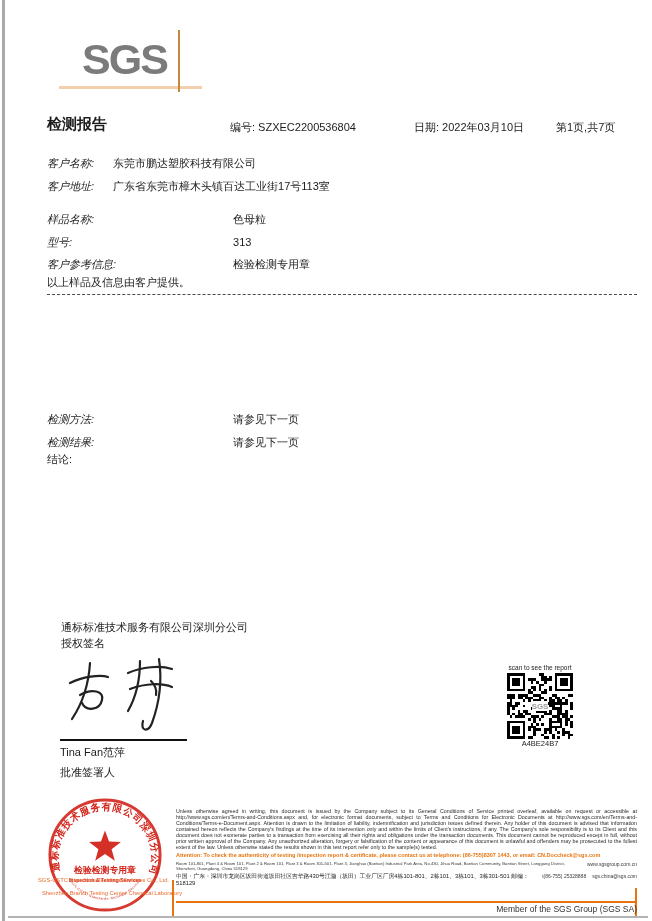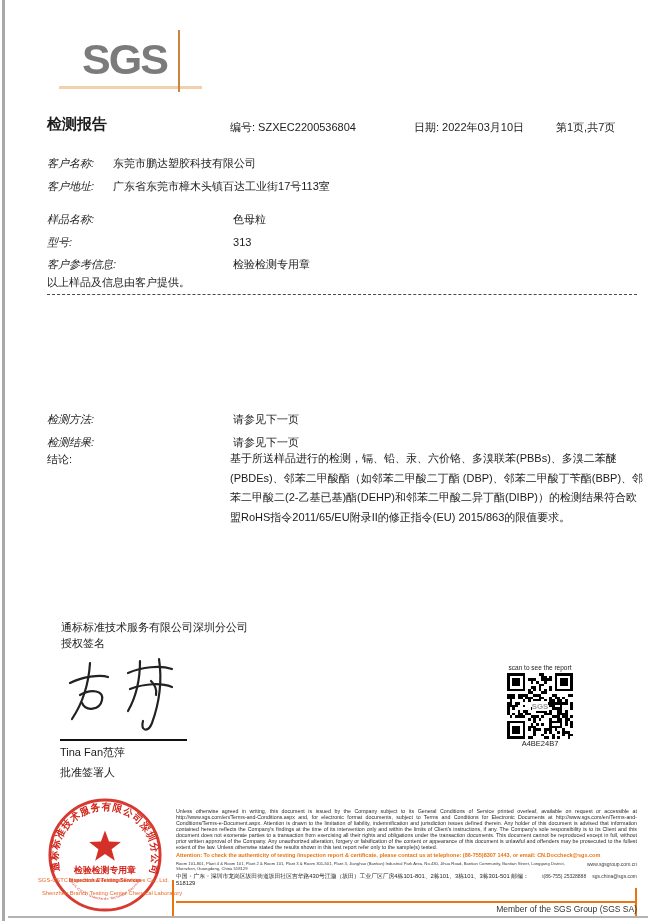--- a/index.html
+++ b/index.html
@@ -100,21 +100,20 @@
 
   <div class="abs row w183" style="top:412px">
     <span class="lab">检测方法:</span>
     <span>请参见下一页</span>
   </div>
   <div class="abs row w183" style="top:435px">
     <span class="lab">检测结果:</span>
     <span>请参见下一页</span>
   </div>
   <div class="abs concl-lab">结论:</div>
-  <div class="abs concl-txt">基于所送样品进行的检测，镉、铅、汞、六价铬、多溴联苯(PBBs)、多溴二苯醚(PBDEs)、邻苯二甲酸酯（如邻苯二甲酸二丁酯 (DBP)、邻苯二甲酸丁苄酯(BBP)、邻苯二甲酸二(2-乙基已基)酯(DEHP)和邻苯二甲酸二异丁酯(DIBP)）的检测结果符合欧盟RoHS指令2011/65/EU附录II的修正指令(EU) 2015/863的限值要求。</div>
 
   <div class="abs sig-company">通标标准技术服务有限公司深圳分公司</div>
   <div class="abs sig-auth">授权签名</div>
   <svg class="abs sig-svg" width="140" height="85" viewBox="0 0 140 85">
     <g fill="none" stroke="#222" stroke-width="2.2" stroke-linecap="round">
       <path d="M14,30 C26,24 44,21 52,24"></path>
       <path d="M34,10 C33,26 28,48 16,66"></path>
       <path d="M24,42 C36,35 48,38 46,47 C44,57 30,59 26,50"></path>
       <path d="M72,20 C86,14 104,12 116,16"></path>
       <path d="M84,8 C84,26 80,44 72,58"></path>

